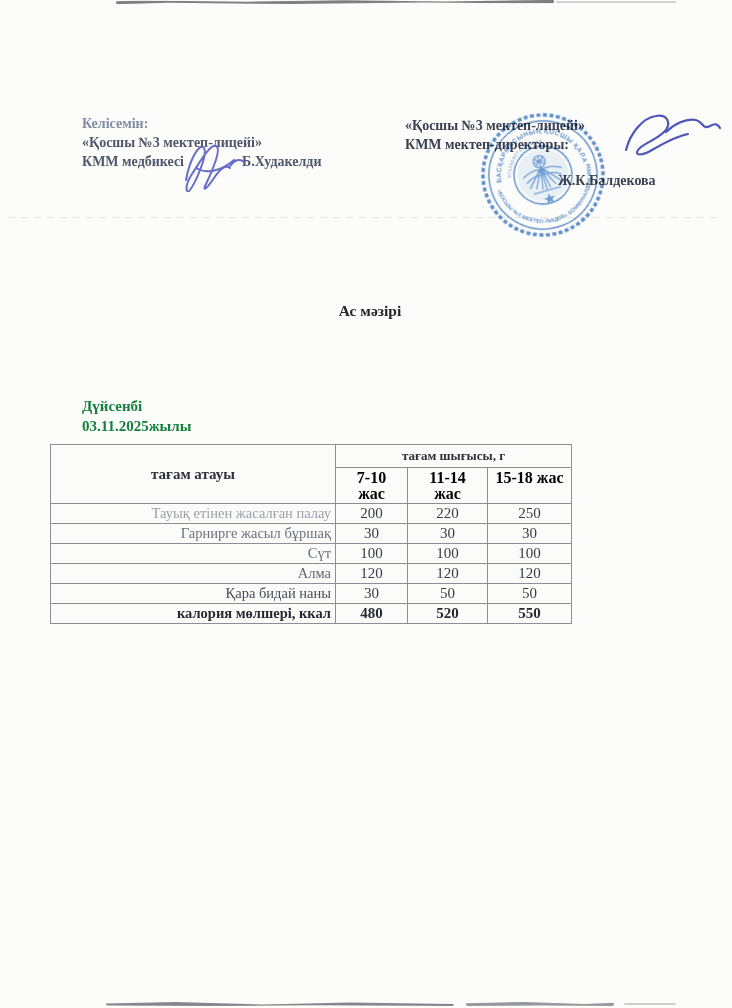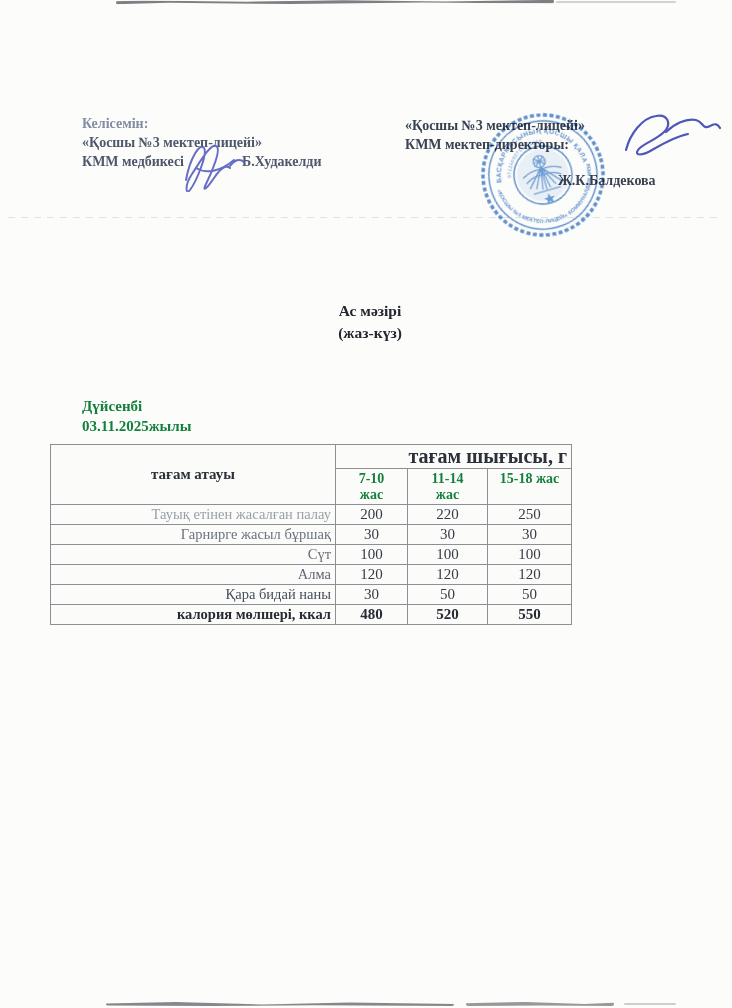--- a/index.html
+++ b/index.html
@@ -41,22 +41,22 @@
     font-weight:bold; font-size:15.5px; line-height:22px; color:#23272e; }
   .day-block { position:absolute; left:82px; top:396px; font-weight:bold; font-size:15px;
     line-height:20px; color:#15803d; }
 
   
   table.menu { position:absolute; left:50px; top:444px; border-collapse:collapse;
     table-layout:fixed; width:521px; font-size:14.5px; color:#363c46;
     background:#fbfbf9; }
   table.menu th, table.menu td { border:1px solid #8d8f95; padding:0 4px; overflow:hidden; white-space:nowrap; }
   th.dish-col { width:285px; font-size:15px; color:#2b303a; text-align:center; height:22px; }
-  th.group-col { font-size:20px; color:#2b303a; text-align:right; height:22px; }
-  tr.age-row th { font-size:14px; color:#15803d; text-align:center; vertical-align:top;
+  th.group-col { font-size:13px; color:#2b303a; text-align:center; height:22px; }
+  tr.age-row th { font-size:16px; color:#000000; text-align:center; vertical-align:top;
     white-space:pre-line; height:33px; line-height:16px; padding-top:2px; font-weight:bold; }
   td.name { text-align:right; height:19px; color:#5b6270; }
   td.val { text-align:center; height:19px; font-size:15px; color:#363c46; }
   tr.r0 td.name { color:#99a0aa; }
   tr.r1 td.name { color:#6a7280; }
   tr.r2 td.name { color:#666d7a; }
   tr.r3 td.name { color:#606774; }
   tr.r4 td.name { color:#454c59; }
   tr.total td { font-weight:bold; color:#262b33; border-top:1.5px solid #6d6f75; }
   tr.total td.name { color:#262b33; }
@@ -132,21 +132,20 @@
 
   <svg class="sig director" width="112" height="62" viewBox="0 0 112 62">
     <g fill="none" stroke="#4049b5" stroke-width="2.2" stroke-linecap="round" opacity=".92">
       <path d="M14,44 C18,28 30,12 44,10 C56,8 60,18 52,26 C44,34 30,38 26,44 C22,50 30,50 40,44 C52,37 66,30 76,28"></path>
       <path d="M54,26 C62,18 74,12 84,14 C92,16 90,24 98,20 C103,17 106,18 108,22"></path>
     </g>
   </svg>
 
   <div class="menu-title">
     <div>Ас мәзірі</div>
-    <div>(жаз-күз)</div>
   </div>
 
   <div class="day-block">
     <div>Дүйсенбі</div>
     <div>03.11.2025жылы</div>
   </div>
 
   <table class="menu">
     <colgroup>
       <col style="width:285px">

